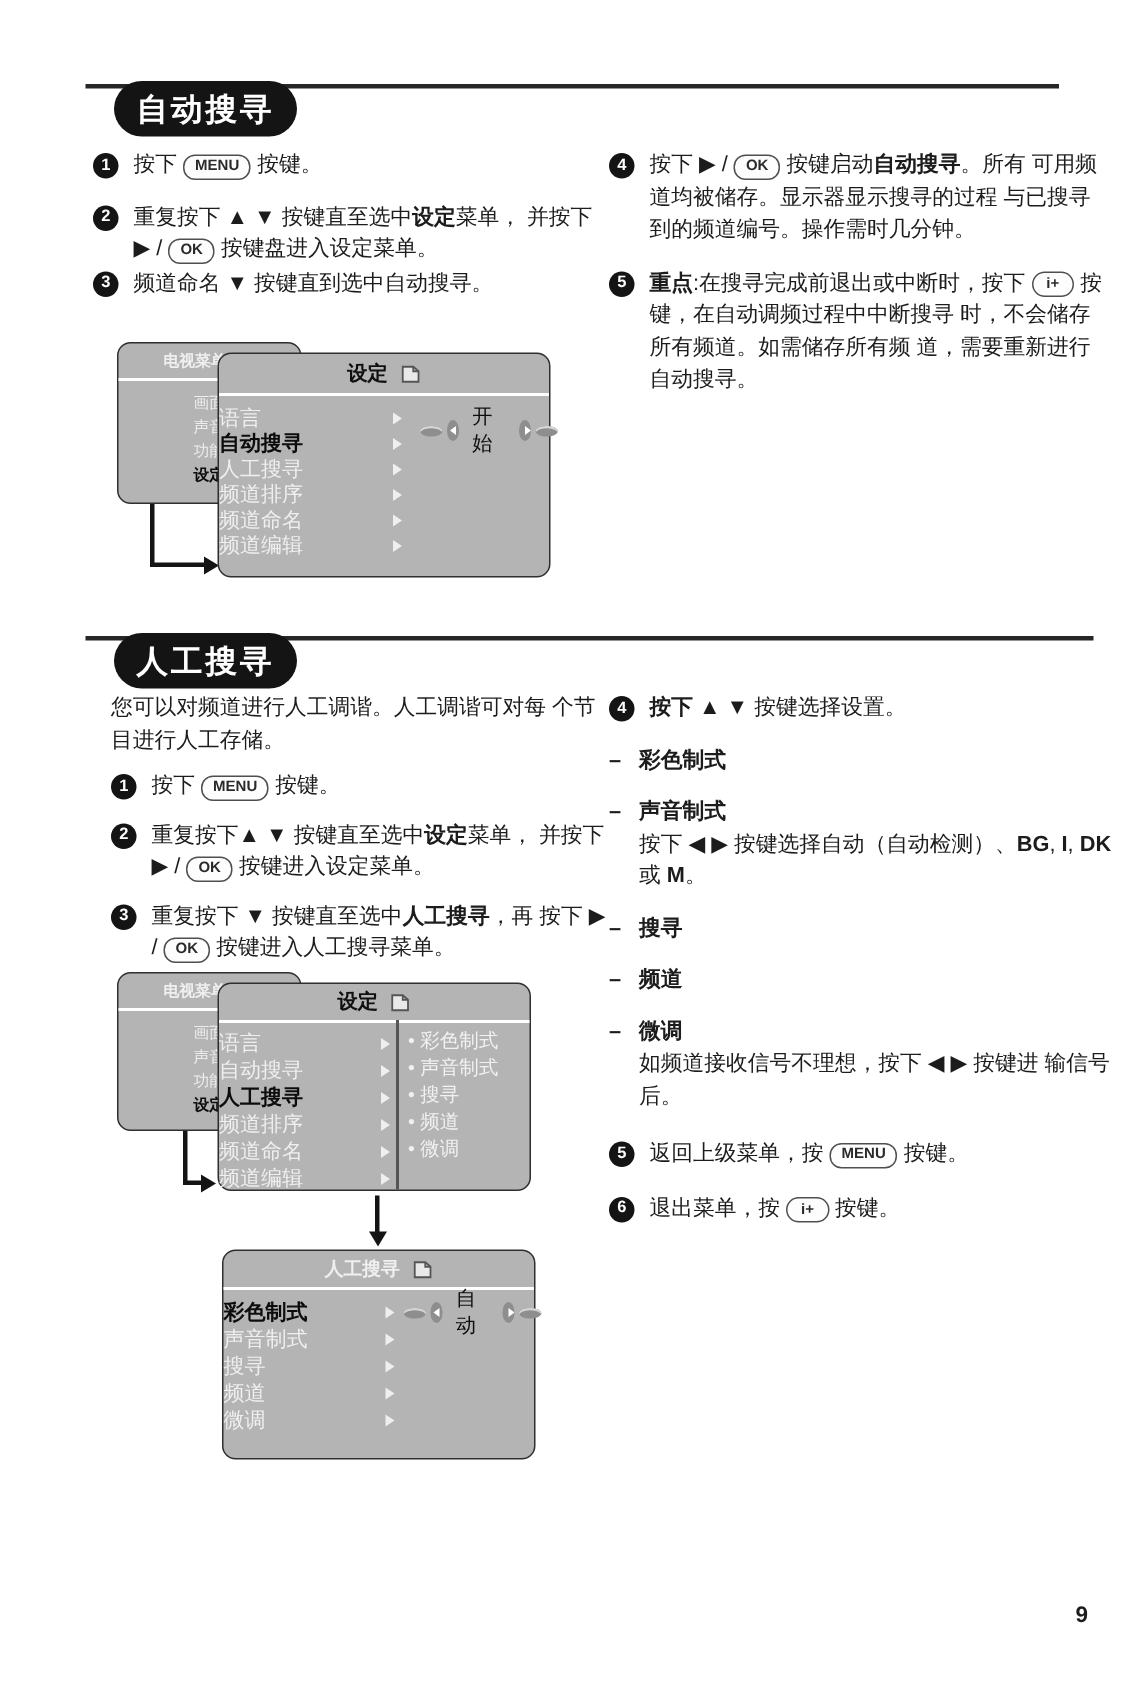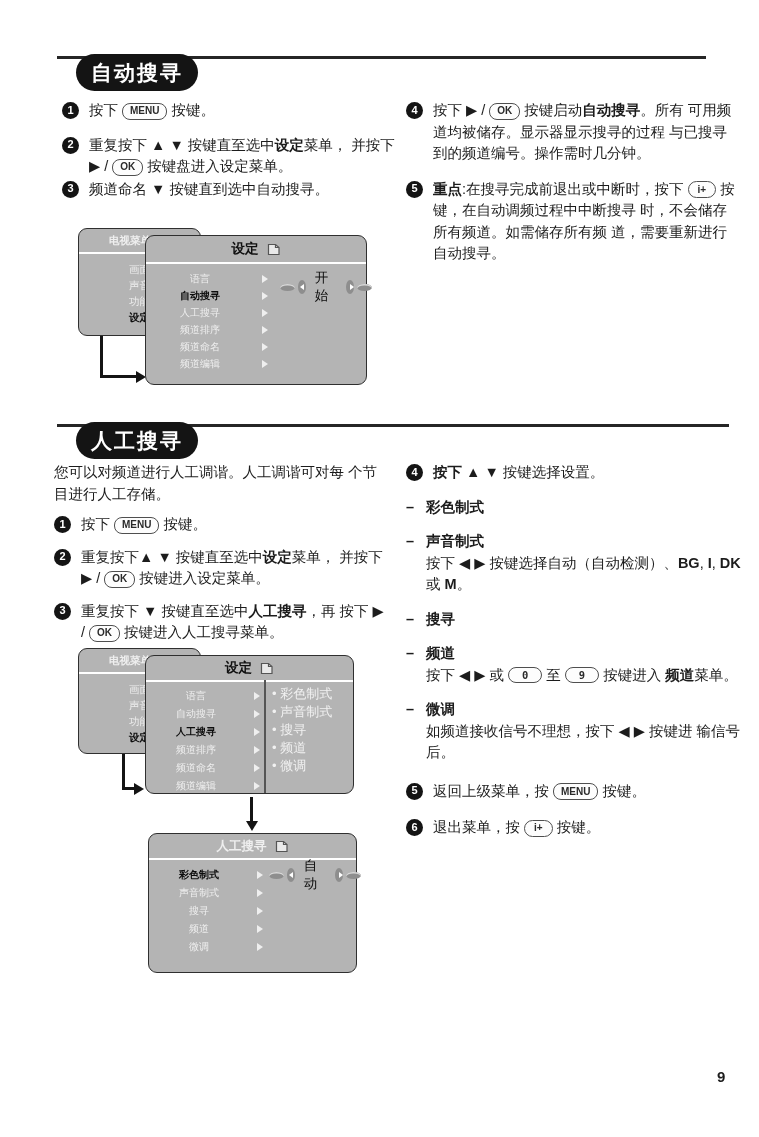--- a/index.html
+++ b/index.html
@@ -33,21 +33,21 @@
   .m-hdr{display:flex;align-items:center;justify-content:center;gap:7px;border-bottom:2px solid #ffffff;}
   .hdr-dark{color:#101010;font-weight:bold;}
   .hdr-light{color:#efefef;font-weight:bold;}
   .back-hdr{height:23px;font-size:10.5px;}
   .back-items{padding-top:7px;display:flex;flex-direction:column;align-items:center;}
   .back-item{height:16px;line-height:16px;font-size:10.5px;color:#ededed;}
   .back-item.sel{color:#0d0d0d;font-weight:bold;}
   .front-hdr{height:26px;font-size:13.5px;}
   .mrows{padding-top:6px;}
   .mrow{display:flex;align-items:center;}
-  .mlabel{text-align:center;color:#efefef;font-size:10px;}
+  .mlabel{text-align:left;color:#efefef;font-size:14px;}
   .mlabel.sel{color:#0c0c0c;font-weight:bold;}
   .tri{margin-left:8px;width:0;height:0;border-left:6px solid #efefef;
        border-top:4px solid transparent;border-bottom:4px solid transparent;}
   .vcluster{position:absolute;display:flex;flex-direction:row;align-items:center;gap:3px;z-index:3;}
   .vmid{display:flex;align-items:center;gap:9px;}
   .vtext{font-size:13.5px;color:#0d0d0d;}
   .oval-ud{width:17px;height:7px;border-radius:50%;background:#8e8e8e;box-shadow:inset 0 1.5px 0 #d6d6d6;}
   .oval-lr{width:10px;height:14px;border-radius:50%;background:#8e8e8e;position:relative;}
   .oval-lr.l::after{content:"";position:absolute;left:2.5px;top:4px;
        border-right:4px solid #fff;border-top:3.5px solid transparent;border-bottom:3.5px solid transparent;}
@@ -163,21 +163,21 @@
         <span class="oval-ud"></span>
       </div>
     </div>
   </div>
 
   <div class="rule" style="left:57px;top:424px;width:672px;"></div>
   <div class="pill" style="left:76px;top:422px;">
     <span>人工搜寻</span>
   </div>
 
-  <div class="col" style="left:54px;top:462px;width:334px;">
+  <div class="col" style="left:74px;top:462px;width:334px;">
     <div class="intro">您可以对频道进行人工调谐。人工调谐可对每 个节目进行人工存储。</div>
     <div class="step" style="margin-bottom:11px;">
       <span class="stepnum">1</span>
       <span class="steptext">按下 <span class="key pill-key">MENU</span> 按键。</span>
     </div>
     <div class="step" style="margin-bottom:11px;">
       <span class="stepnum">2</span>
       <span class="steptext">重复按下▲ ▼ 按键直至选中<span class="b">设定</span>菜单， 并按下 ▶ / <span class="key pill-key">OK</span> 按键进入设定菜单。</span>
     </div>
     <div class="step">
@@ -208,21 +208,20 @@
     <div class="ditem" style="margin-bottom:13px;">
       <span class="dash">–</span>
       <div style="flex:1;">
         <div class="dtitle">搜寻</div>
       </div>
     </div>
     <div class="ditem" style="margin-bottom:13px;">
       <span class="dash">–</span>
       <div style="flex:1;">
         <div class="dtitle">频道</div>
-        <div>按下 ◀ ▶ 或 <span class="key digit">0</span> 至 <span class="key digit">9</span> 按键进入 <span class="b">频道</span>菜单。</div>
       </div>
     </div>
     <div class="ditem" style="margin-bottom:17px;">
       <span class="dash">–</span>
       <div style="flex:1;">
         <div class="dtitle">微调</div>
         <div>如频道接收信号不理想，按下 ◀ ▶ 按键进 输信号后。</div>
       </div>
     </div>
 

